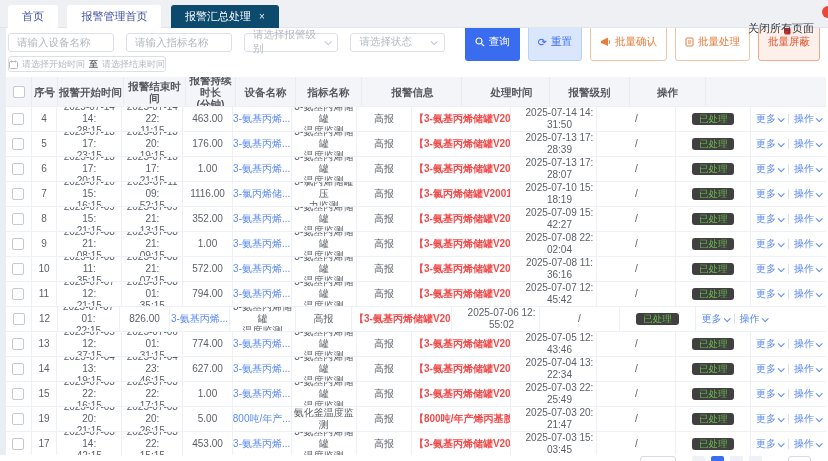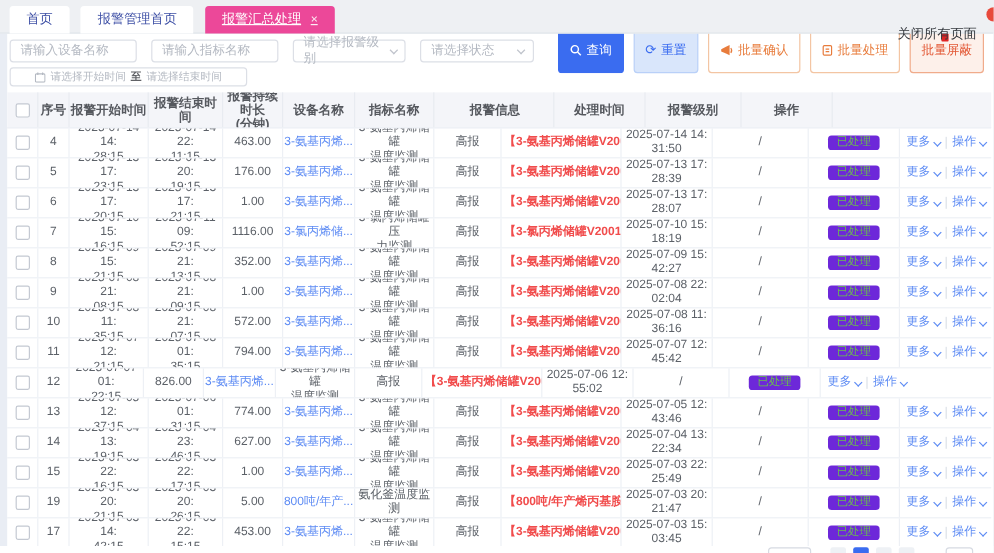--- a/index.html
+++ b/index.html
@@ -6,21 +6,21 @@
   html,body { width:828px; height:461px; overflow:hidden;
     font-family:"Liberation Sans","DejaVu Sans",sans-serif; background:#e9edf4; }
   .page { position:relative; width:828px; height:461px; overflow:hidden; }
 
   
   .tabbar { position:relative; height:28px; background:#eef0f3; padding:5px 0 0 8px;
     border-bottom:1px solid #e2e6ec; white-space:nowrap; }
   .tab { display:inline-block; height:23px; line-height:23px; padding:0 14px;
     margin-right:5px; font-size:11px; color:#3d4fa5; background:#fff;
     border-radius:3px 3px 0 0; cursor:pointer; }
-  .tab.active { background:#ec4899; color:#fff;text-decoration:underline; }
+  .tab.active { background:#0c4a6e; color:#fff; }
   .tab .x { margin-left:8px; font-size:10px; opacity:.9; }
   .close-all { position:absolute; right:14px; top:21px; font-size:11px; color:#33373d; cursor:pointer; }
   .red-dot { position:absolute; right:-6px; top:6px; width:12px; height:12px;
     border-radius:50%; background:#e8493b; }
 
   
   .content { background:#fff; margin-left:6px; min-height:433px; }
   .filters { padding:4px 8px 2px 2px; }
   .f-row1 { display:flex; align-items:center; height:20px; margin-bottom:4px; }
   .f-input, .f-select { height:19px; border:1px solid #dcdfe6; border-radius:3px;
@@ -35,38 +35,38 @@
   .btns { margin-left:auto; display:flex; align-items:center; }
   .btn { height:37px; display:flex; align-items:center; padding:0 9px; font-size:10.5px;
     border-radius:3px; margin-left:8px; cursor:pointer; border:1px solid transparent; white-space:nowrap; }
   .btn svg, .btn .g { margin-right:4px; }
   .btn-primary { background:#3a6cf0; color:#fff; }
   .btn-reset { background:#d9e6fb; color:#3a6cf0; border-color:#b9d0f8; }
   .btn-orange { background:#fff; color:#e87c3c; border-color:#f3c5a3; }
   .btn-danger { background:#fdf0ea; color:#e25532; border-color:#f0ab8b;flex-direction:column; }
   .f-row2 { display:flex; align-items:center; height:16px; margin:0 0 3px 0; }
   .daterange { height:16px; border:1px solid #dcdfe6; border-radius:3px; display:flex;
-    align-items:center; padding:0 20px; font-size:9px; color:#b4b9c2; }
+    align-items:center; padding:0 0; font-size:9px; color:#b4b9c2; }
   .daterange .sep { color:#606266; margin:0 4px; font-weight:bold; }
 
   
   .tbl { width:820px; font-size:10px; color:#5c6168; }
   .t-row { display:flex; align-items:stretch; border-bottom:1px solid #edf0f5; height:25px; }
   .t-head { height:30px; background:#f4f5f9; font-weight:bold; color:#55585e; font-size:10.5px; }
   .cell { display:flex; align-items:center; justify-content:center; text-align:center;
     border-right:1px solid #edf0f5; overflow:hidden; white-space:pre-line; line-height:12px; }
   .t-head .cell { border-right:1px solid #e8ebf1; }
   .c-check{width:26px;} .c-no{width:26px;} .c-start{width:66px;} .c-end{width:62px;}
   .c-dur{width:50px;} .c-dev{width:60px;} .c-ind{width:66px;} .c-type{width:56px;}
   .c-info{width:100px; justify-content:flex-start; text-align:center; white-space:nowrap; padding-left:2px;}
-  .c-proc{width:76px;} .c-level{width:80px;} .c-status{width:76px;} .c-ops{width:76px; border-right:none;}
+  .c-proc{width:76px;margin-left:12px;} .c-level{width:80px;} .c-status{width:76px;} .c-ops{width:76px; border-right:none;}
   .chk { width:12px; height:12px; border:1px solid #c4c9d2; border-radius:2px; background:#fff; cursor:pointer; }
   .link { color:#5d8bf4; cursor:pointer; white-space:nowrap; }
   .info-txt { color:#f14c4c; font-weight:bold; }
-  .badge { background:#6d28d9; color:#6abf4b; border-radius:3px; padding:0 7px; font-size:9.5px; white-space:nowrap; }
+  .badge { background:#404040; color:#6abf4b; border-radius:3px; padding:0 7px; font-size:9.5px; white-space:nowrap; }
   .ops { display:flex; align-items:center; justify-content:center; color:#5d8bf4; font-size:10px; white-space:nowrap; }
   .ops .chev { color:#5d8bf4; margin-left:2px; }
   .op-sep { width:1px; height:10px; background:#dde1e8; margin:0 5px; }
 
   
   .bottom-mask { position:absolute; left:0; right:0; bottom:0; height:6px; background:#fff; overflow:visible; }
   .pager { position:absolute; left:640px; top:1px; display:flex; align-items:flex-start; }
   .pg-box { height:22px; border:1px solid #d6dae2; border-radius:3px; background:#fff; }
   .pg-size { width:36px; margin-right:16px; }
   .pg-sq { width:13px; height:18px; border-radius:2px; background:#eef1f5; margin-right:6px; }

